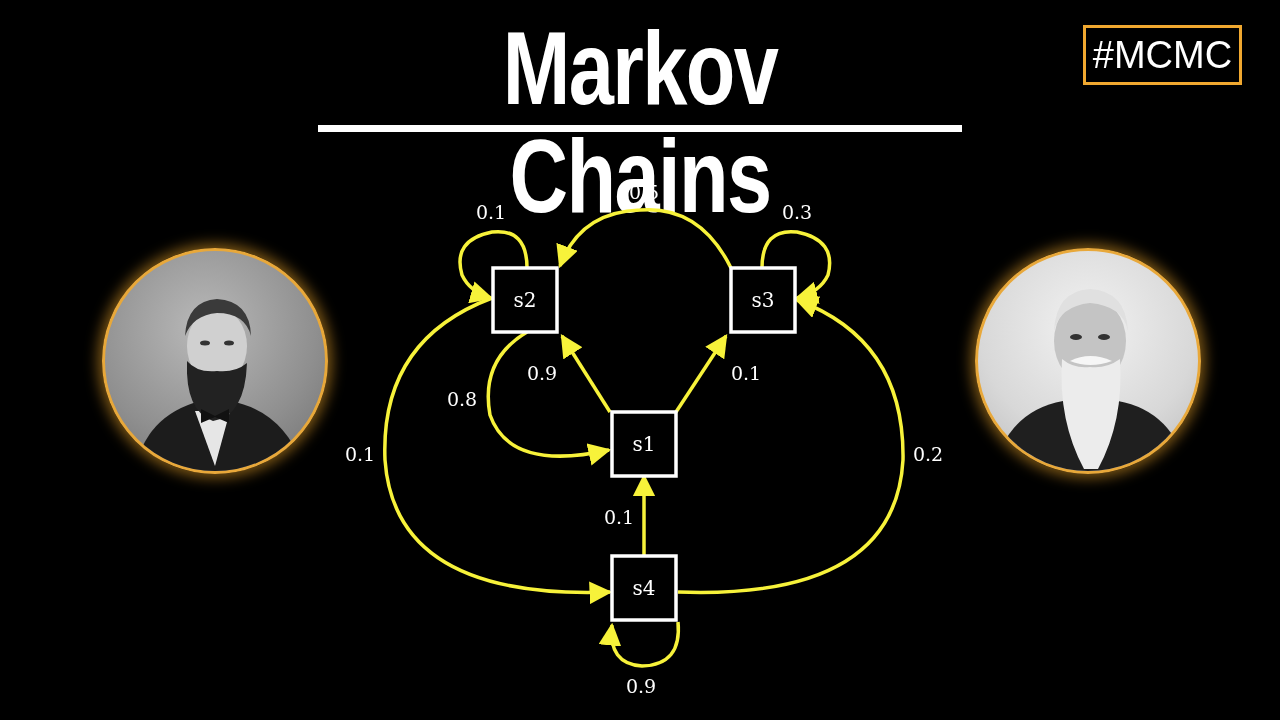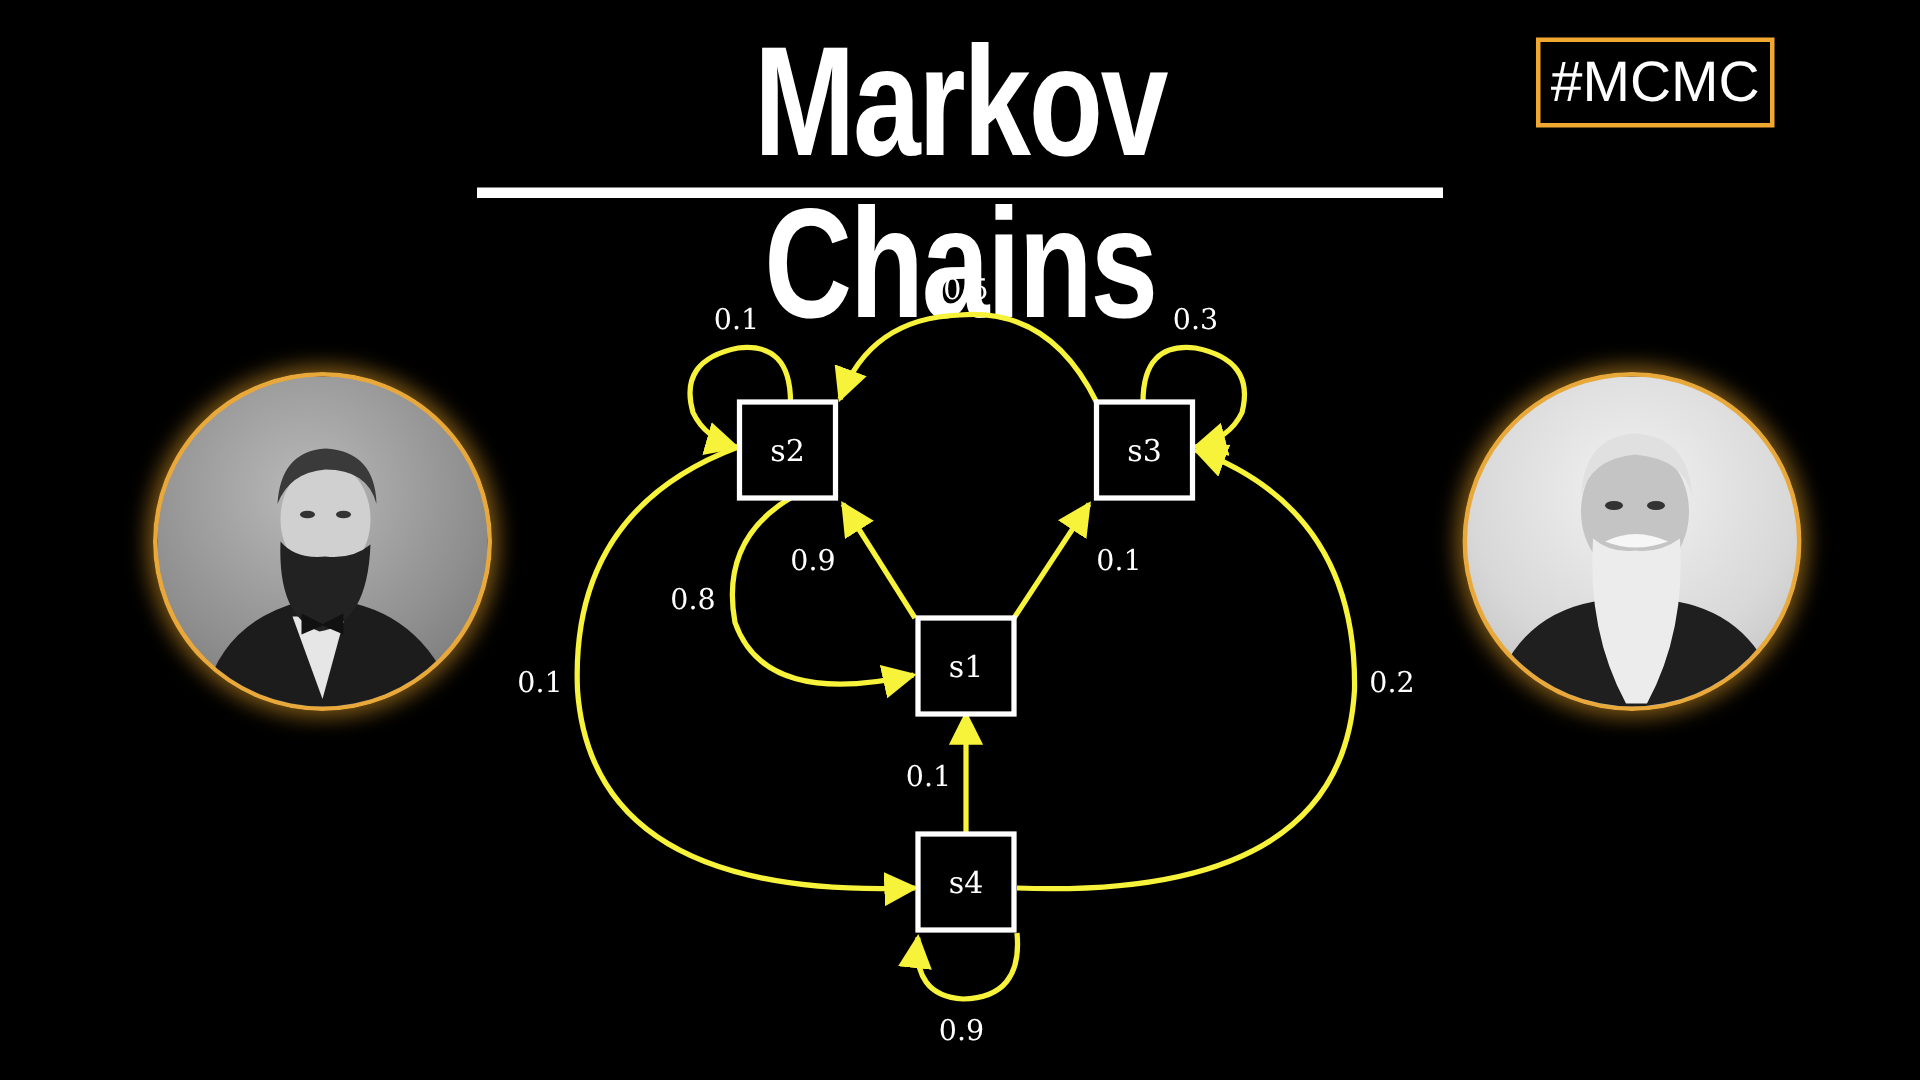--- a/index.html
+++ b/index.html
@@ -10,21 +10,21 @@
   .title {
     position: absolute; left: 318px; top: 14px; width: 644px; text-align: center;
     color: #fff; font-family: "Liberation Sans", sans-serif; font-weight: bold;
     font-size: 104px; line-height: 108px; letter-spacing: -2px;
     transform: scaleX(0.78); transform-origin: center top;
   }
   .title-underline {
     position: absolute; left: 318px; top: 125px; width: 644px; height: 7px; background: #fff;
   }
   .tag {
-    position: absolute; left: 1024px; top: 25px; width: 159px; height: 60px;
+    position: absolute; left: 1083px; top: 25px; width: 159px; height: 60px;
     border: 3px solid #f0a830; box-sizing: border-box;
     color: #fff; font-family: "Liberation Sans", sans-serif; font-size: 38px;
     display: flex; align-items: center; justify-content: center; letter-spacing: 0px;
   }
   .portrait {
     position: absolute; width: 220px; height: 220px; border-radius: 50%;
     border: 3px solid #e8a83a;
     box-shadow: 0 0 14px 4px rgba(230,160,40,0.55);
     overflow: hidden;
   }

